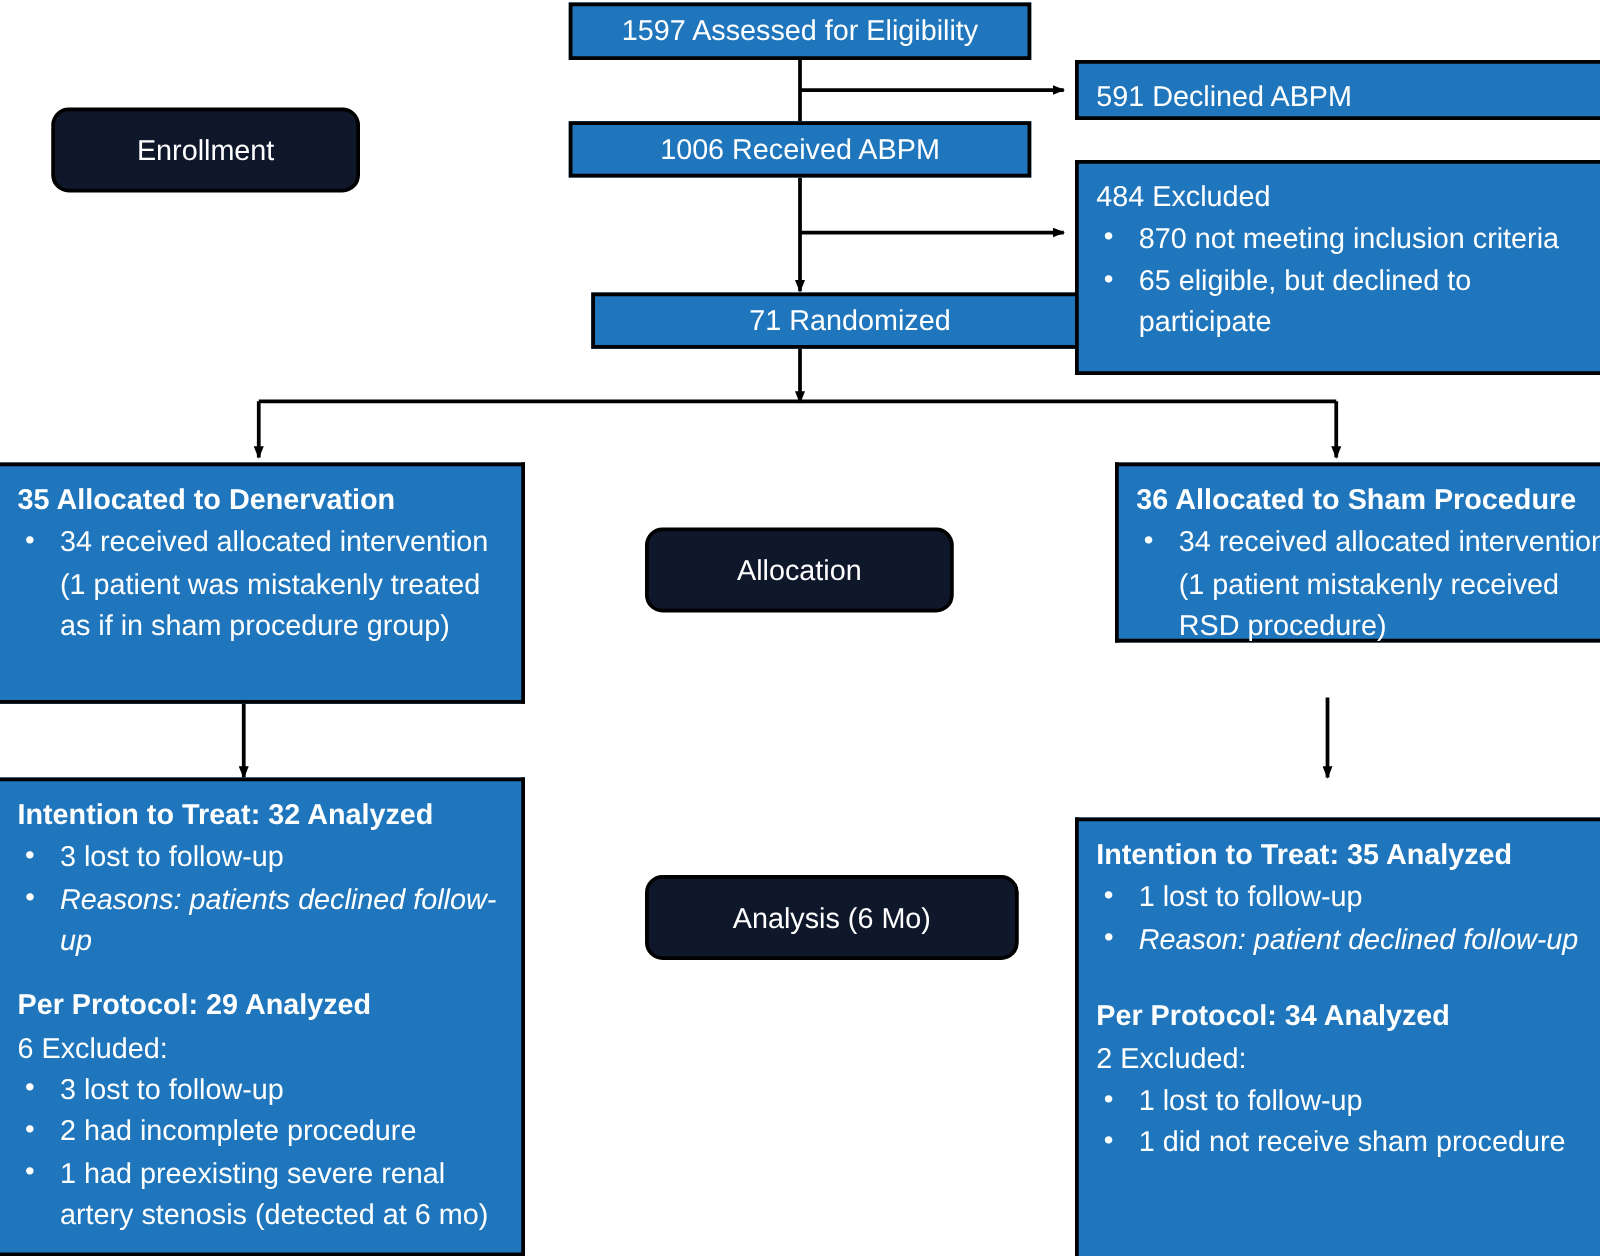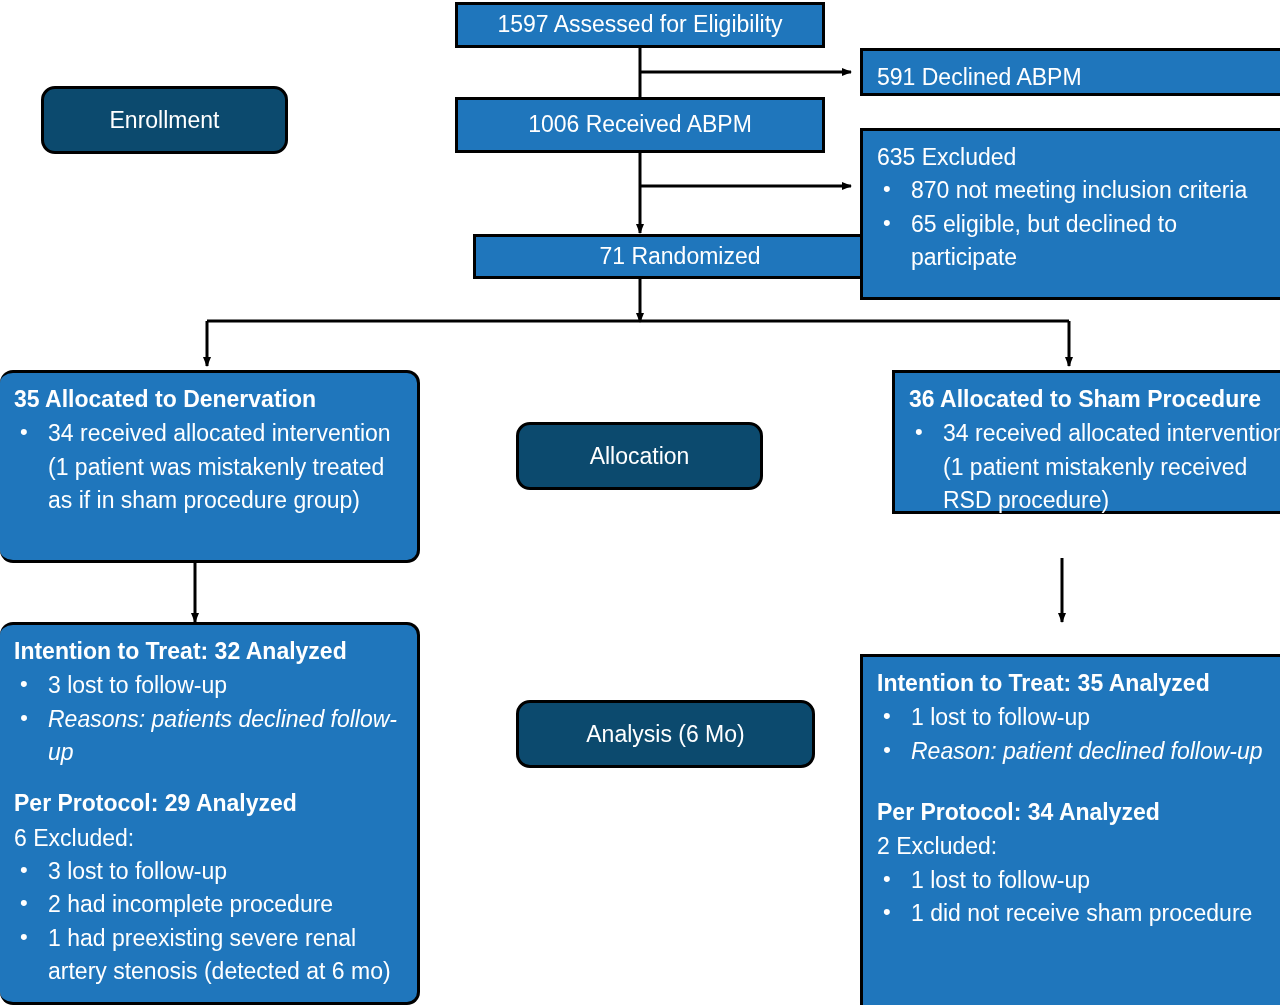--- a/index.html
+++ b/index.html
@@ -42,28 +42,27 @@
     justify-content: center;
     text-align: center;
     padding: 2px 8px;
   }
   .node.detail {
     padding: 10px 12px 10px 14px;
     text-align: left;
   }
   .node.flush-left {
     border-left: none;
-    border-radius: 13px;
   }
   .node.flush-right {
     border-right: none;
   }
   .stage {
     position: absolute;
-    background: #0c4a6e;
+    background: #0f172a;
     border: 3px solid #000000;
     border-radius: 14px;
     box-sizing: border-box;
     color: #ffffff;
     font-size: 23px;
     display: flex;
     align-items: center;
     justify-content: center;
     text-align: center;
   }
@@ -148,34 +147,34 @@
   </div>
 
   <div class="stage" style="left:516px; top:700px; width:299px; height:68px;">
     <span>Analysis (6 Mo)</span>
   </div>
 
   <div class="node center" style="left:455px; top:2px; width:370px; height:46px;">
     <span>1597 Assessed for Eligibility</span>
   </div>
 
-  <div class="node center" style="left:455px; top:97px; width:370px; height:56px;">
+  <div class="node center" style="left:455px; top:97px; width:370px; height:45px;">
     <span>1006 Received ABPM</span>
   </div>
 
   <div class="node center" style="left:473px; top:234px; width:414px; height:45px;">
     <span>71 Randomized</span>
   </div>
 
   <div class="node detail flush-right" style="left:860px; top:48px; width:420px; height:48px;">
     <span class="plain">591 Declined ABPM</span>
   </div>
 
   <div class="node detail flush-right" style="left:860px; top:128px; width:420px; height:172px;">
-    <span class="plain">635 Excluded</span>
+    <span class="plain">484 Excluded</span>
     <ul class="bullets">
       <li>870 not meeting inclusion criteria</li>
       <li>65 eligible, but declined to participate</li>
     </ul>
   </div>
 
   <div class="node detail flush-left" style="left:0px; top:370px; width:420px; height:193px;">
     <span class="hdr">35 Allocated to Denervation</span>
     <ul class="bullets">
       <li>34 received allocated intervention (1 patient was mistakenly treated as if in sham procedure group)</li>

